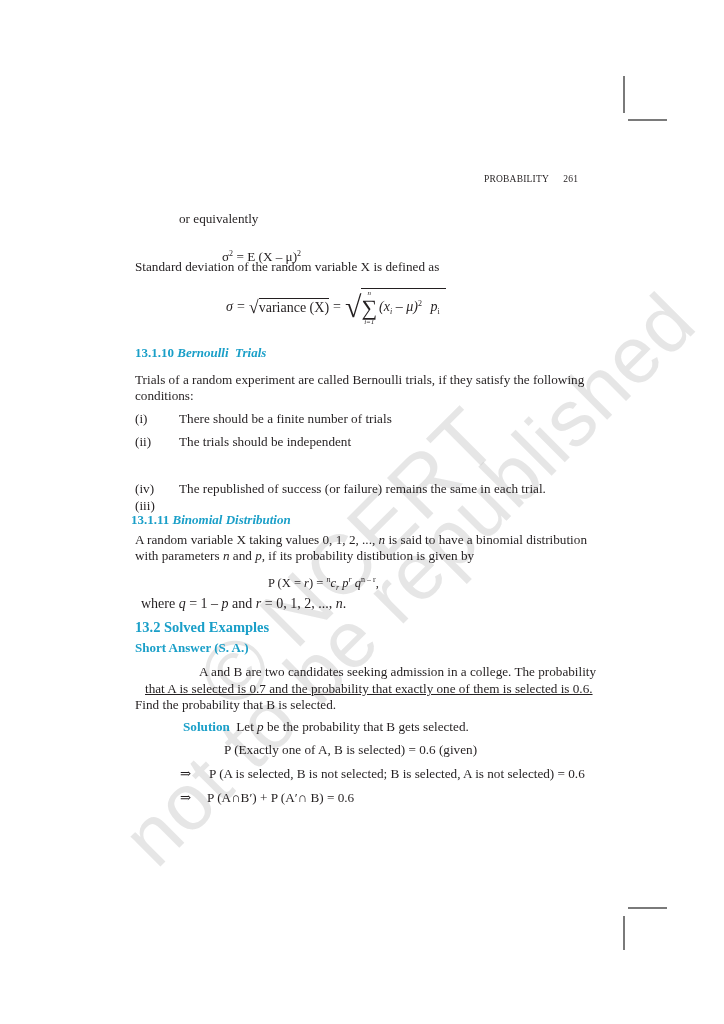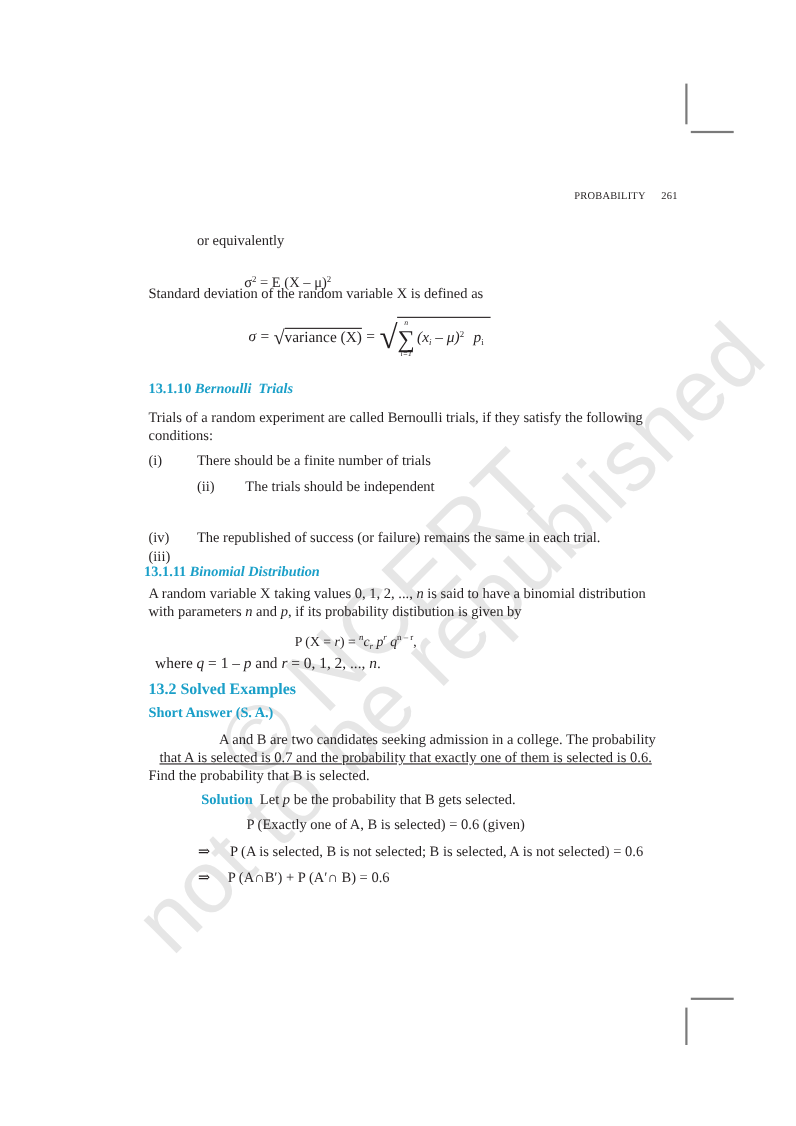--- a/index.html
+++ b/index.html
@@ -2,21 +2,21 @@
 <html><head>
   <meta charset="utf-8">
   <style>
     html, body { margin: 0; padding: 0; }
     body {
       width: 724px; height: 1024px; background: #ffffff; position: relative; overflow: hidden;
       font-family: "Liberation Serif", "DejaVu Serif", serif; color: #231f20;
     }
     .abs { position: absolute; white-space: nowrap; }
     .crop { position: absolute; background: #7a7a7a; }
-    .running-head { font-size: 9.5px; letter-spacing: 0.2px; margin-left: 38px; }
+    .running-head { font-size: 9.5px; letter-spacing: 0.2px; }
     .body-text { font-size: 13.2px; line-height: 16px; }
     .heading { color: #1a9fc8; font-weight: bold; }
     .h3 { font-size: 13px; }
     .h2 { font-size: 14.5px; }
     .italic { font-style: italic; }
     .sup { font-size: 8px; vertical-align: 5px; }
     .sub { font-size: 8px; vertical-align: -3px; }
     .watermark {
       position: absolute; color: rgba(200,200,200,0.45); font-family: "Liberation Sans", "DejaVu Sans", sans-serif;
       font-size: 84px; white-space: nowrap; transform-origin: left bottom; transform: rotate(-45deg);
@@ -76,21 +76,21 @@
   <span>13.1.10</span>
   <span class="italic" style="white-space:pre;">Bernoulli  Trials</span>
 </div>
 <div class="abs body-text" style="left:135px; top:372px;">Trials of a random experiment are called Bernoulli trials, if they satisfy the following</div>
 <div class="abs body-text" style="left:135px; top:388px;">conditions:</div>
 
 <div class="abs body-text" style="left:135px; top:411px; width:470px; height:16px;">
   <span class="list-num">(i)</span>
   <span class="list-text">There should be a finite number of trials</span>
 </div>
-<div class="abs body-text" style="left:135px; top:434px; width:470px; height:16px;margin-left:44px;">
+<div class="abs body-text" style="left:135px; top:434px; width:470px; height:16px;">
   <span class="list-num">(ii)</span>
   <span class="list-text">The trials should be independent</span>
 </div>
 <div class="abs body-text" style="left:135px; top:458px; width:470px; height:16px;margin-top:40px;">
   <span class="list-num">(iii)</span>
 </div>
 <div class="abs body-text" style="left:135px; top:481px; width:470px; height:16px;">
   <span class="list-num">(iv)</span>
   <span class="list-text">The republished of success (or failure) remains the same in each trial.</span>
 </div>

